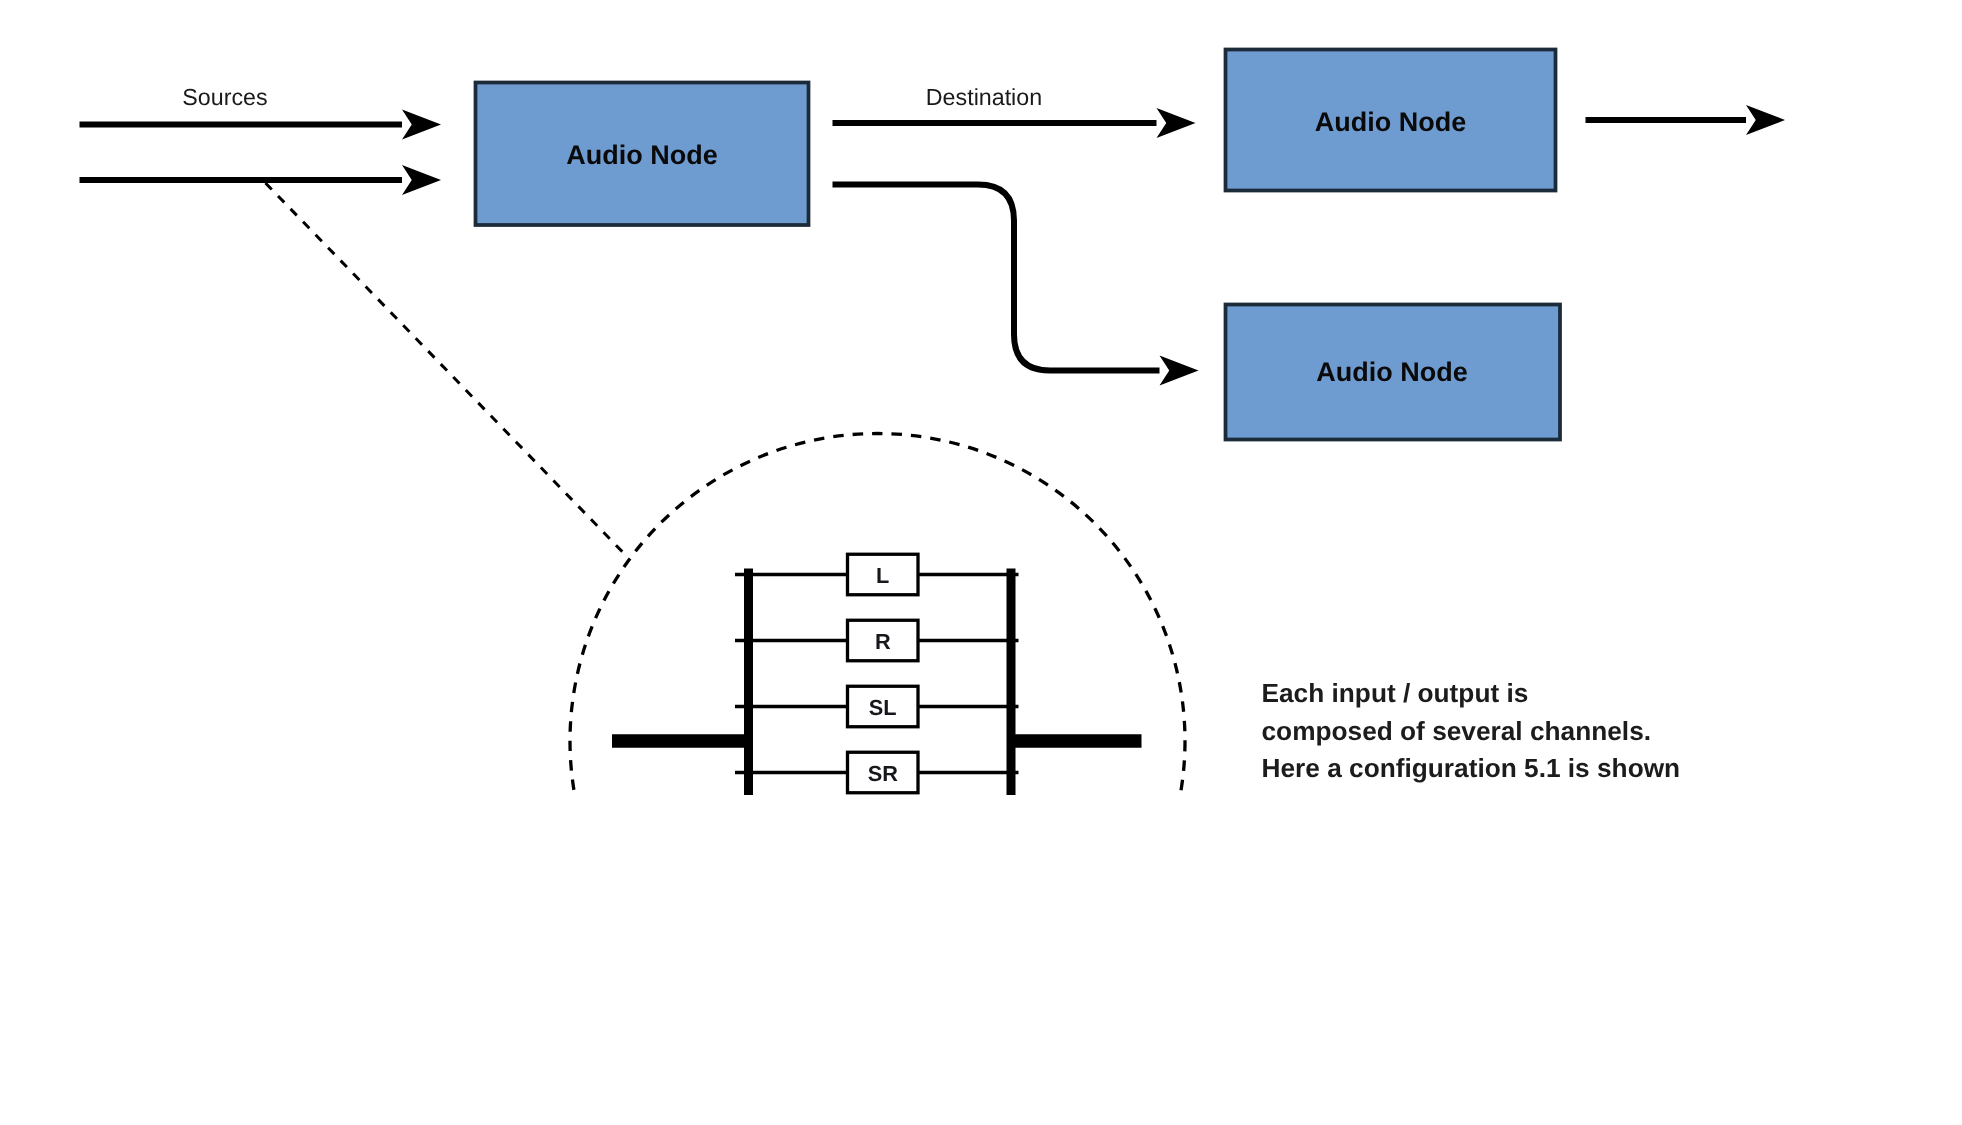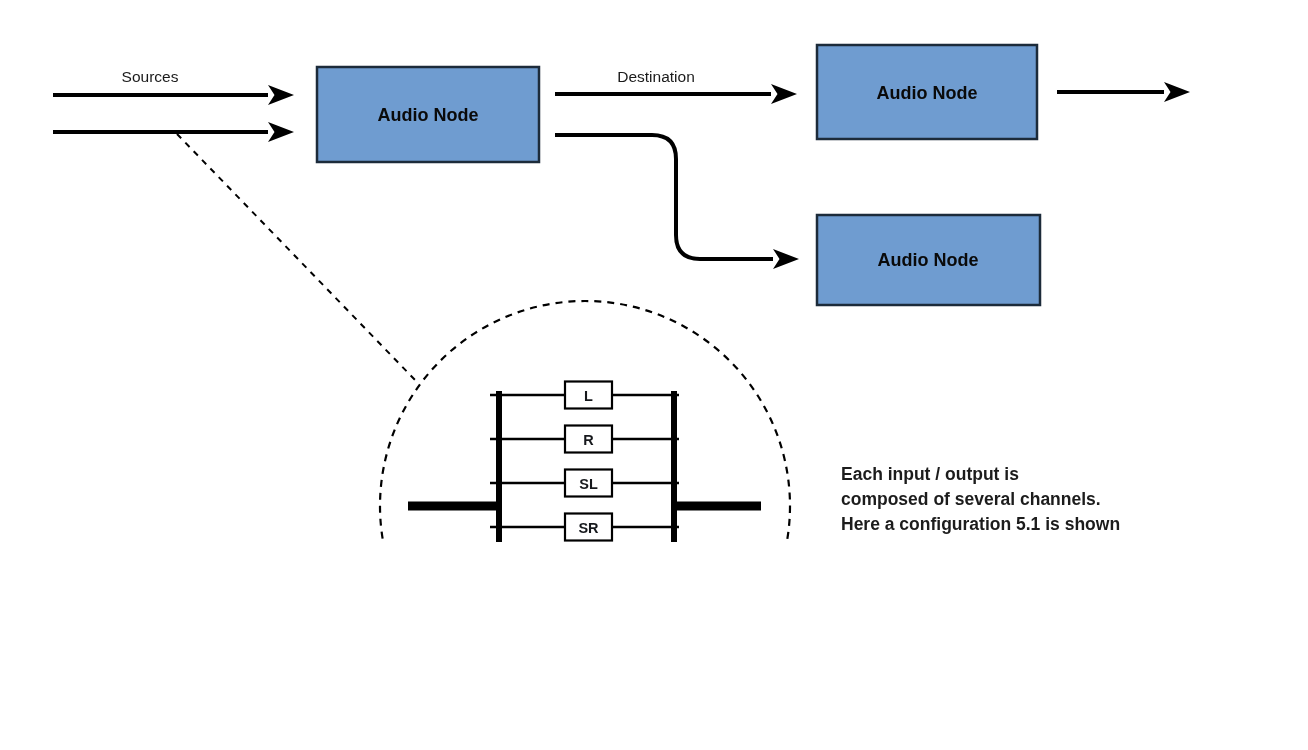--- a/index.html
+++ b/index.html
@@ -3,21 +3,20 @@
 <meta charset="utf-8">
 <style>
   html, body { margin: 0; padding: 0; background: #ffffff; }
   .stage {
     position: relative;
     width: 1308px;
     height: 530px;
     background: #ffffff;
     overflow: hidden;
     font-family: "Liberation Sans", "DejaVu Sans", sans-serif;
-    margin-top: 12px;
   }
   svg { display: block; }
   svg text {
     font-family: "Liberation Sans", "DejaVu Sans", sans-serif;
     fill: #111111;
   }
   .flow-label   { font-size: 15.5px; fill: #1a1a1a; }
   .node-label   { font-size: 18px; font-weight: bold; fill: #0a0a0a; }
   .channel-label{ font-size: 14.5px; font-weight: bold; fill: #16181c; }
   .caption-line { font-size: 17.5px; font-weight: bold; fill: #1c1c1c; }

